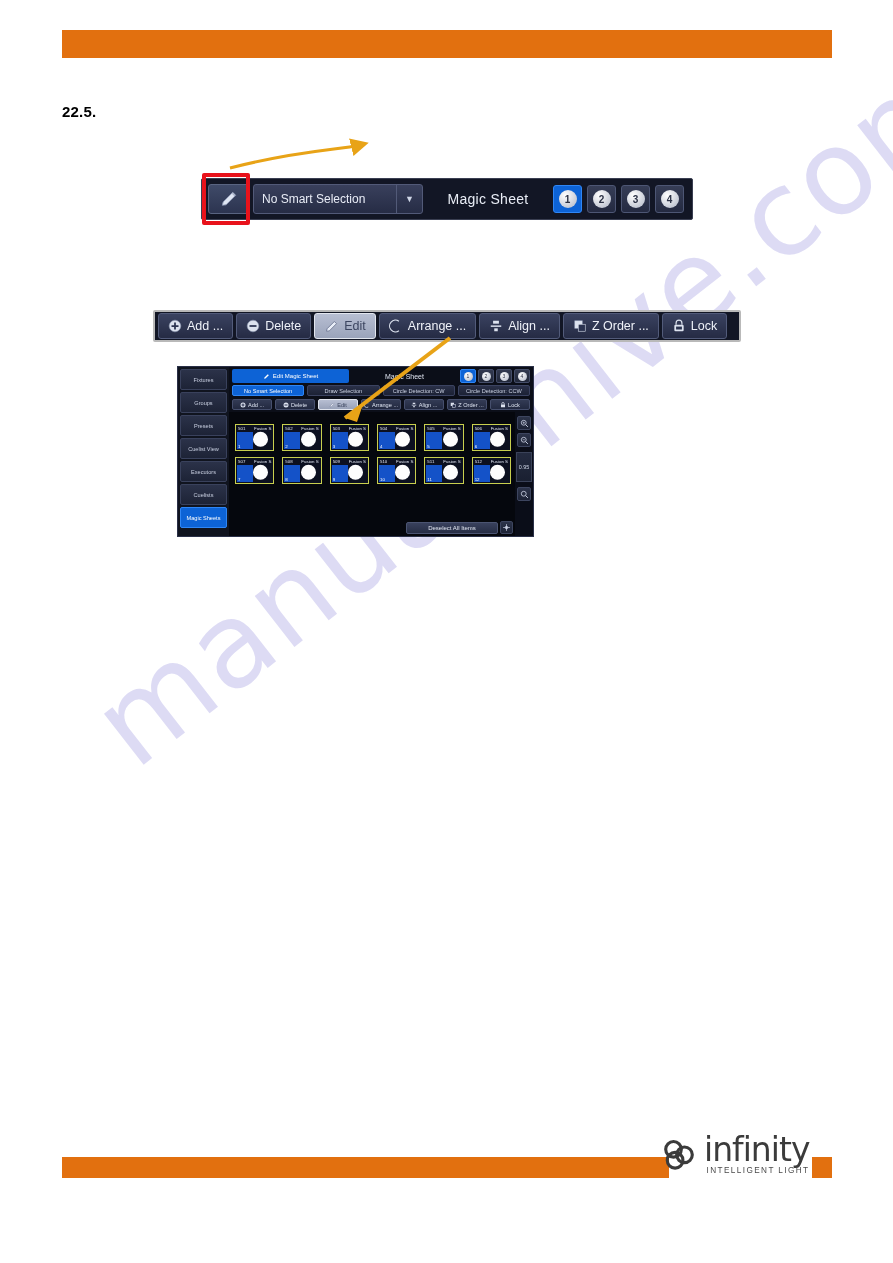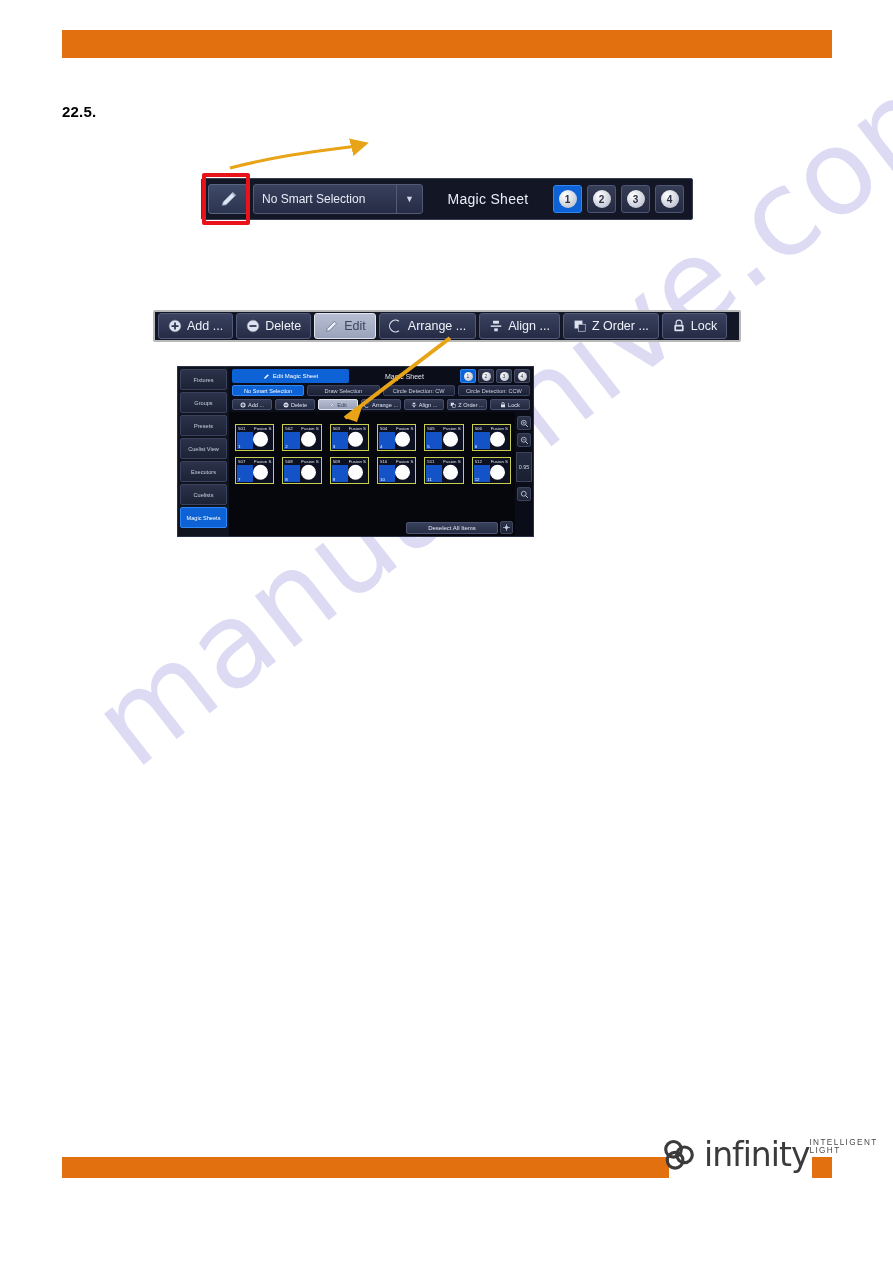--- a/index.html
+++ b/index.html
@@ -295,21 +295,21 @@
   
   .arrow-svg { position: absolute; left: 0; top: 0; width: 893px; height: 1263px; pointer-events: none; }
 
   
   .logo {
     position: absolute; left: 660px; top: 1132px;
     width: 160px; height: 44px;
     display: flex; align-items: center; gap: 6px;
   }
   .logo-mark { width: 38px; height: 36px; flex: 0 0 auto; }
-  .logo-text { display: flex; flex-direction: row; line-height: 1; }
+  .logo-text { display: flex; flex-direction: column; line-height: 1; align-items: flex-end; }
   .logo-word {
     font-family: "DejaVu Sans", sans-serif;
     font-size: 33px; color: #3b3b3b; letter-spacing: -1px;
   }
   .logo-sub {
     font-size: 8.2px; color: #4a4a4a; letter-spacing: 1.4px;
     margin-top: 1px;
   }
 </style>
 </head>

